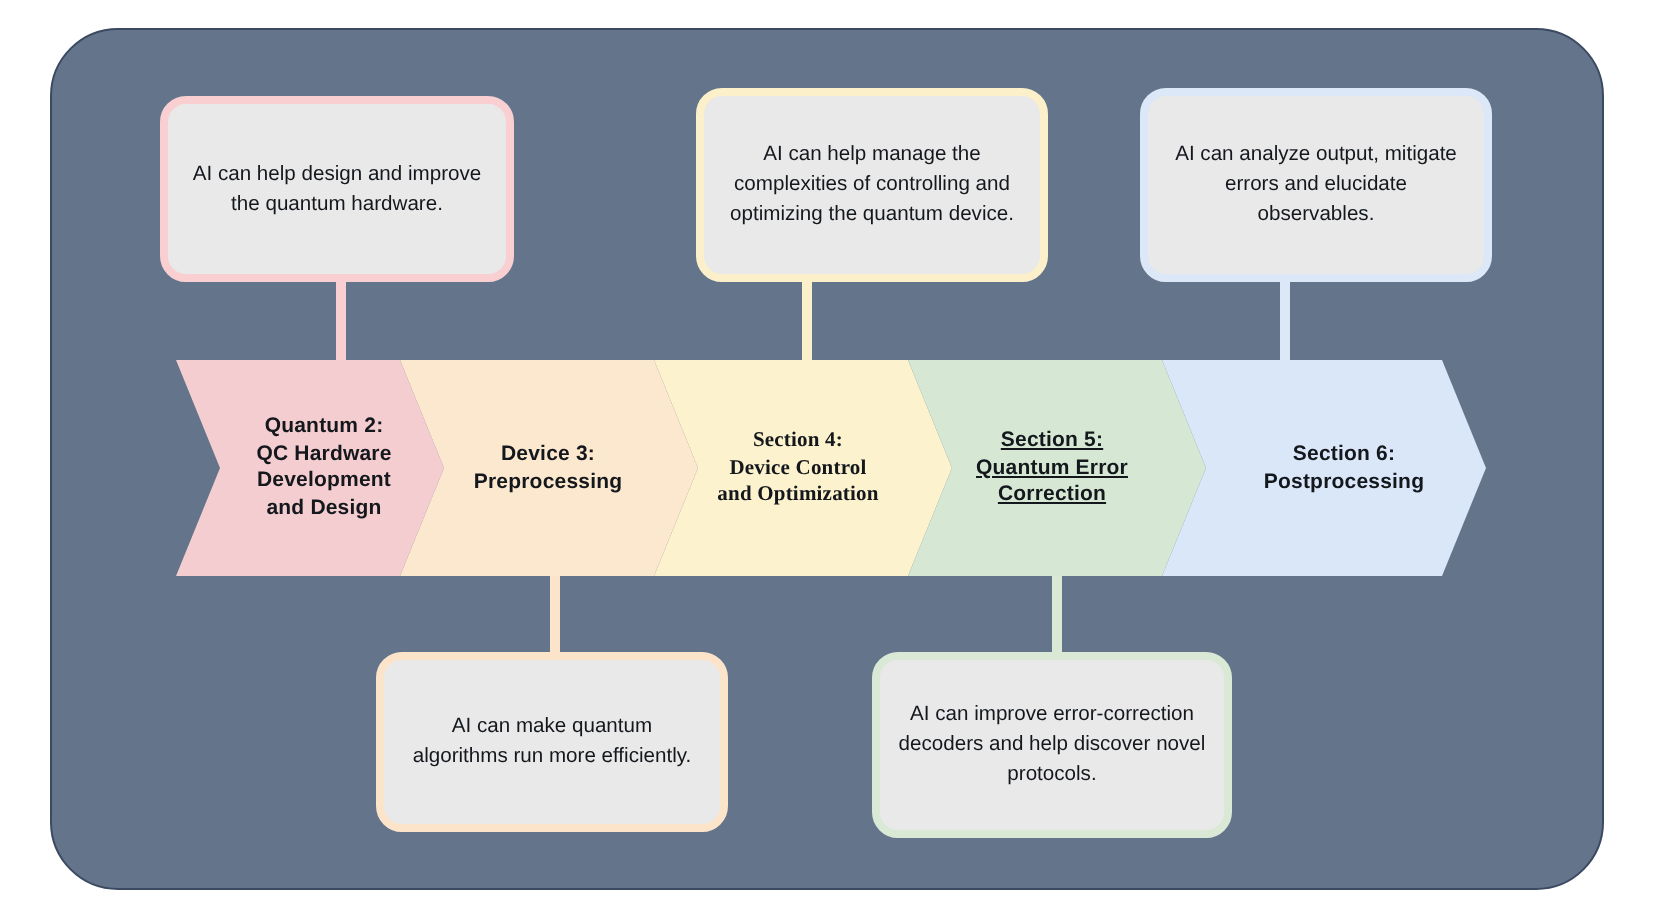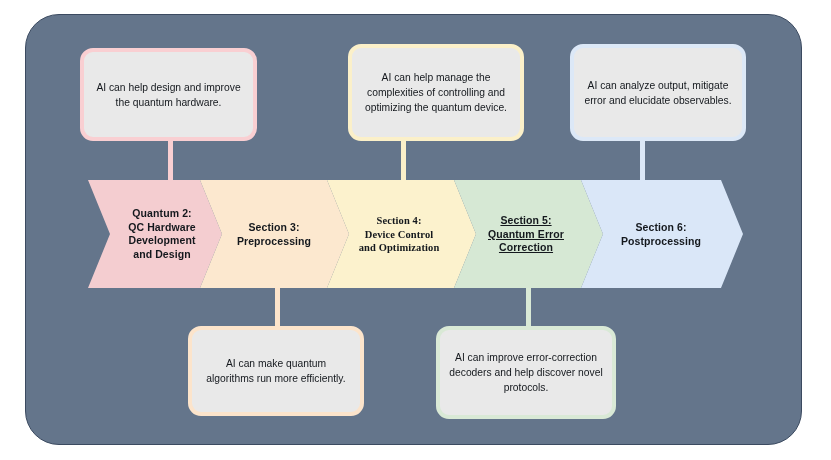--- a/index.html
+++ b/index.html
@@ -101,45 +101,45 @@
       <path d="M366,0 H493 L515,54 L493,108 H366 L388,54 Z" fill="#d6e8d4"></path>
 
       <path d="M493,0 H633 L655,54 L633,108 H493 L515,54 Z" fill="#dae7f8"></path>
     </svg>
 
     <div class="chev-label" style="left:16px; top:27px; width:116px; white-space:pre-line;">Quantum 2:
 QC Hardware
 Development
 and Design</div>
 
-    <div class="chev-label" style="left:128px; top:41px; width:116px; white-space:pre-line;">Section 3:
+    <div class="chev-label" style="left:128px; top:41px; width:116px; white-space:pre-line;">Device 3:
 Preprocessing</div>
 
     <div class="chev-label" style="left:249px; top:34px; width:124px; white-space:pre-line;font-family:Liberation Serif, serif;">Section 4:
 Device Control
 and Optimization</div>
 
     <div class="chev-label" style="left:379px; top:34px; width:118px; white-space:pre-line;text-decoration:underline;">Section 5:
 Quantum Error
 Correction</div>
 
-    <div class="chev-label" style="left:512px; top:41px; width:122px; white-space:pre-line;">Section 6:
+    <div class="chev-label" style="left:523px; top:41px; width:122px; white-space:pre-line;">Section 6:
 Postprocessing</div>
   </div>
 
   <div class="callout" style="left:80px; top:48px; width:177px; height:93px; border-color:#f9cfd2;align-items:center;">
     <span class="callout-text">AI can help design and improve the quantum hardware.</span>
   </div>
 
   <div class="callout" style="left:320px; top:44px; width:176px; height:97px; border-color:#fbf0c9;margin-left:28px;">
     <span class="callout-text">AI can help manage the complexities of controlling and optimizing the quantum device.</span>
   </div>
 
   <div class="callout" style="left:570px; top:44px; width:176px; height:97px; border-color:#dce8f7;">
-    <span class="callout-text">AI can analyze output, mitigate error and elucidate observables.</span>
+    <span class="callout-text">AI can analyze output, mitigate errors and elucidate observables.</span>
   </div>
 
   <div class="callout" style="left:188px; top:326px; width:176px; height:90px; border-color:#fce4cb;">
     <span class="callout-text">AI can make quantum algorithms run more efficiently.</span>
   </div>
 
   <div class="callout" style="left:436px; top:326px; width:180px; height:93px; border-color:#d9e9d6;">
     <span class="callout-text">AI can improve error-correction decoders and help discover novel protocols.</span>
   </div>
 

